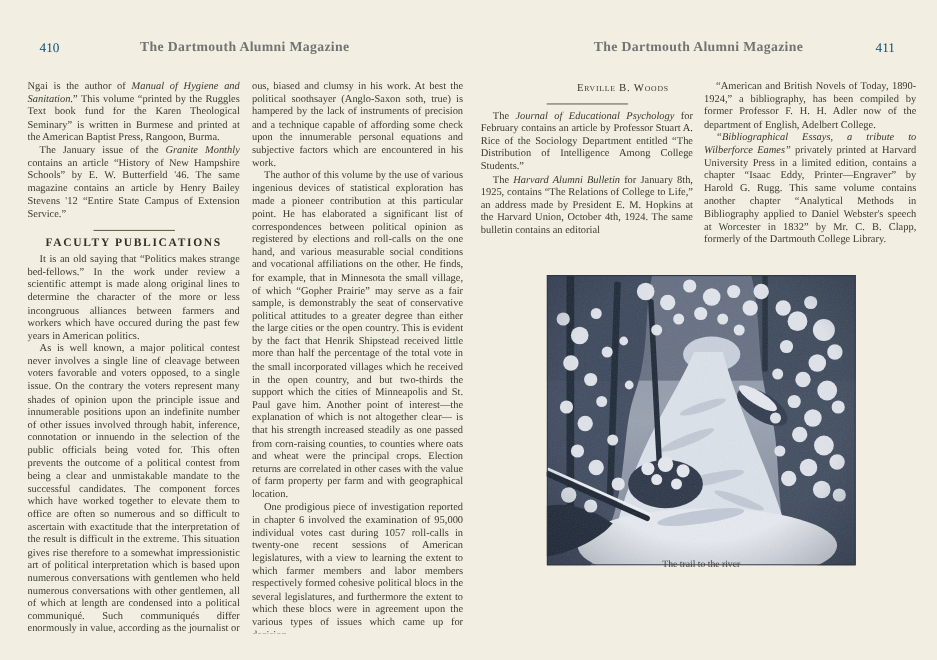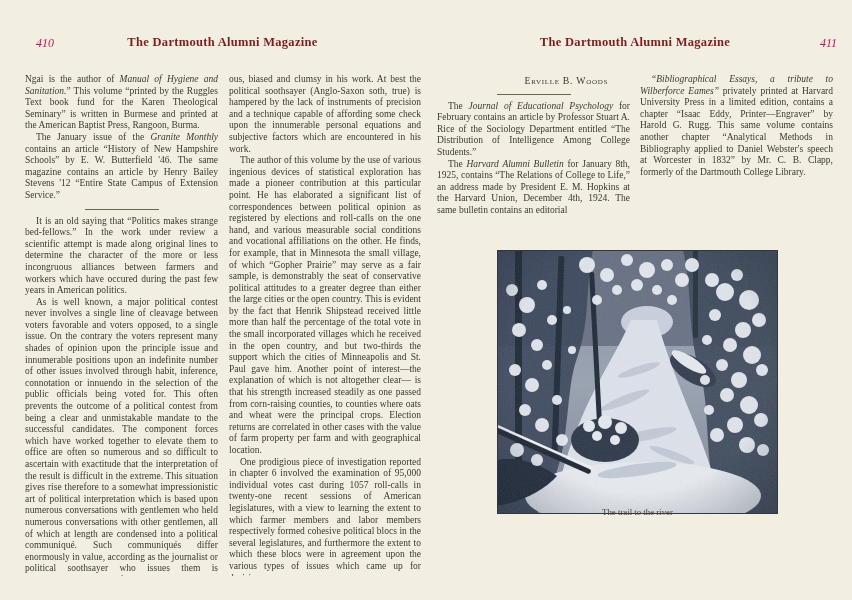--- a/index.html
+++ b/index.html
@@ -11,32 +11,31 @@
     color: #3b382e;
     font-family: "Liberation Serif", "DejaVu Serif", serif;
     overflow: hidden;
   }
   .pg-title {
     position: absolute; top: 35px;
     text-align: center;
     font-weight: bold;
     font-size: 12.5px;
     letter-spacing: 0.3px;
-    color: #7f1d1d;
+    color: #737373;
   }
   #title-left  { left: 25px;  width: 395px; }
   #title-right { left: 437px; width: 396px; }
   .pg-number {
     position: absolute; top: 36px;
     font-size: 12px;
-    color: #be185d;
-    font-style: italic;
+    color: #0c4a6e;
   }
   #pn-left  { left: 36px; }
-  #pn-right { left: 820px; }
+  #pn-right { left: 796px; }
   .col {
     position: absolute; top: 74px;
     width: 193px;
     font-size: 9.5px;
     line-height: 11.6px;
     text-align: justify;
     overflow: hidden;
   }
   #lp-col1 { left: 25px;  height: 502px; }
   #lp-col2 { left: 229px; width: 192px; height: 502px; }
@@ -81,35 +80,37 @@
 
 <div class="pg-number" id="pn-left">410</div>
 <div class="pg-title" id="title-left">The Dartmouth Alumni Magazine</div>
 <div class="pg-title" id="title-right">The Dartmouth Alumni Magazine</div>
 <div class="pg-number" id="pn-right">411</div>
 
 <div class="col" id="lp-col1">
     <p class="para"><span>Ngai is the author of </span><i>Manual of Hygiene and Sanitation.</i><span>” This volume “printed by the Ruggles Text book fund for the Karen Theological Seminary” is written in Burmese and printed at the American Baptist Press, Rangoon, Burma.</span></p>
     <p class="para ind"><span>The January issue of the </span><i>Granite Monthly</i><span> contains an article “History of New Hampshire Schools” by E. W. Butterfield '46. The same magazine contains an article by Henry Bailey Stevens '12 “Entire State Campus of Extension Service.”</span></p>
     <div class="rule"></div>
+    <h3 class="sec-heading">FACULTY PUBLICATIONS</h3>
     <p class="para ind"><span>It is an old saying that “Politics makes strange bed-fellows.” In the work under review a scientific attempt is made along original lines to determine the character of the more or less incongruous alliances between farmers and workers which have occured during the past few years in American politics.</span></p>
     <p class="para ind"><span>As is well known, a major political contest never involves a single line of cleavage between voters favorable and voters opposed, to a single issue. On the contrary the voters represent many shades of opinion upon the principle issue and innumerable positions upon an indefinite number of other issues involved through habit, inference, connotation or innuendo in the selection of the public officials being voted for. This often prevents the outcome of a political contest from being a clear and unmistakable mandate to the successful candidates. The component forces which have worked together to elevate them to office are often so numerous and so difficult to ascertain with exactitude that the interpretation of the result is difficult in the extreme. This situation gives rise therefore to a somewhat impressionistic art of political interpretation which is based upon numerous conversations with gentlemen who held numerous conversations with other gentlemen, all of which at length are condensed into a political communiqué. Such communiqués differ enormously in value, according as the journalist or political soothsayer who issues them is discriminating and skillful in his gathering and compounding of impressions, or credul-</span></p>
   </div>
 <div class="col" id="lp-col2">
     <p class="para"><span>ous, biased and clumsy in his work. At best the political soothsayer (Anglo-Saxon soth, true) is hampered by the lack of instruments of precision and a technique capable of affording some check upon the innumerable personal equations and subjective factors which are encountered in his work.</span></p>
     <p class="para ind"><span>The author of this volume by the use of various ingenious devices of statistical exploration has made a pioneer contribution at this particular point. He has elaborated a significant list of correspondences between political opinion as registered by elections and roll-calls on the one hand, and various measurable social conditions and vocational affiliations on the other. He finds, for example, that in Minnesota the small village, of which “Gopher Prairie” may serve as a fair sample, is demonstrably the seat of conservative political attitudes to a greater degree than either the large cities or the open country. This is evident by the fact that Henrik Shipstead received little more than half the percentage of the total vote in the small incorporated villages which he received in the open country, and but two-thirds the support which the cities of Minneapolis and St. Paul gave him. Another point of interest—the explanation of which is not altogether clear— is that his strength increased steadily as one passed from corn-raising counties, to counties where oats and wheat were the principal crops. Election returns are correlated in other cases with the value of farm property per farm and with geographical location.</span></p>
     <p class="para ind"><span>One prodigious piece of investigation reported in chapter 6 involved the examination of 95,000 individual votes cast during 1057 roll-calls in twenty-one recent sessions of American legislatures, with a view to learning the extent to which farmer members and labor members respectively formed cohesive political blocs in the several legislatures, and furthermore the extent to which these blocs were in agreement upon the various types of issues which came up for decision.</span></p>
   </div>
 <div class="col" id="rp-col1">
     <div class="signature">Erville B. Woods</div>
     <div class="rule"></div>
     <p class="para ind"><span>The </span><i>Journal of Educational Psychology</i><span> for February contains an article by Professor Stuart A. Rice of the Sociology Department entitled “The Distribution of Intelligence Among College Students.”</span></p>
-    <p class="para ind"><span>The </span><i>Harvard Alumni Bulletin</i><span> for January 8th, 1925, contains “The Relations of College to Life,” an address made by President E. M. Hopkins at the Harvard Union, December 4th, 1924. The same bulletin contains an editorial</span></p>
+    <p class="para ind"><span>The </span><i>Harvard Alumni Bulletin</i><span> for January 8th, 1925, contains “The Relations of College to Life,” an address made by President E. M. Hopkins at the Harvard Union, October 4th, 1924. The same bulletin contains an editorial</span></p>
   </div>
 <div class="col" id="rp-col2">
+    <p class="para ind"><span>“American and British Novels of Today, 1890-1924,” a bibliography, has been compiled by former Professor F. H. H. Adler now of the department of English, Adelbert College.</span></p>
     <p class="para ind"><i>“Bibliographical Essays, a tribute to Wilberforce Eames”</i><span> privately printed at Harvard University Press in a limited edition, contains a chapter “Isaac Eddy, Printer—Engraver” by Harold G. Rugg. This same volume contains another chapter “Analytical Methods in Bibliography applied to Daniel Webster's speech at Worcester in 1832” by Mr. C. B. Clapp, formerly of the Dartmouth College Library.</span></p>
   </div>
 
 <div id="photo-frame">
   <svg width="281" height="264" viewBox="0 0 281 264" xmlns="http://www.w3.org/2000/svg">
     <defs>
       <linearGradient id="bg" x1="0" y1="0" x2="0" y2="1">
         <stop offset="0" stop-color="#8690a2"></stop>
         <stop offset="0.5" stop-color="#99a2b1"></stop>
         <stop offset="1" stop-color="#7e8798"></stop>

